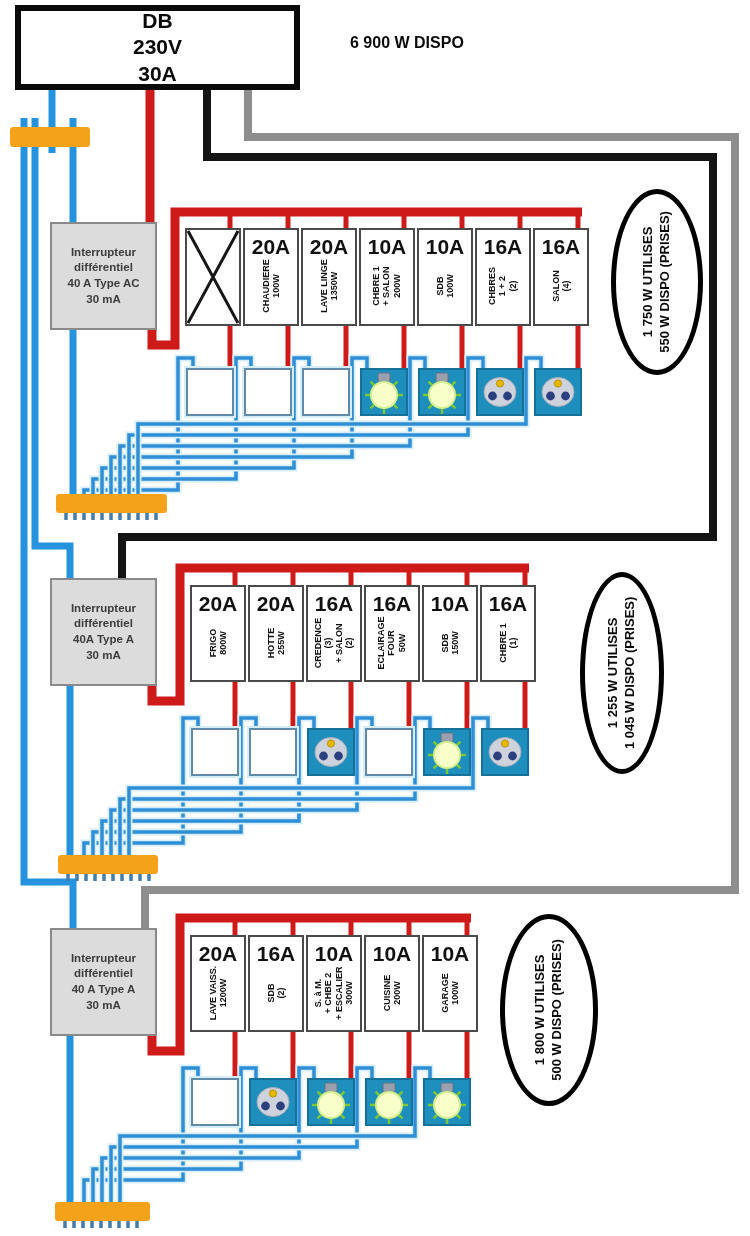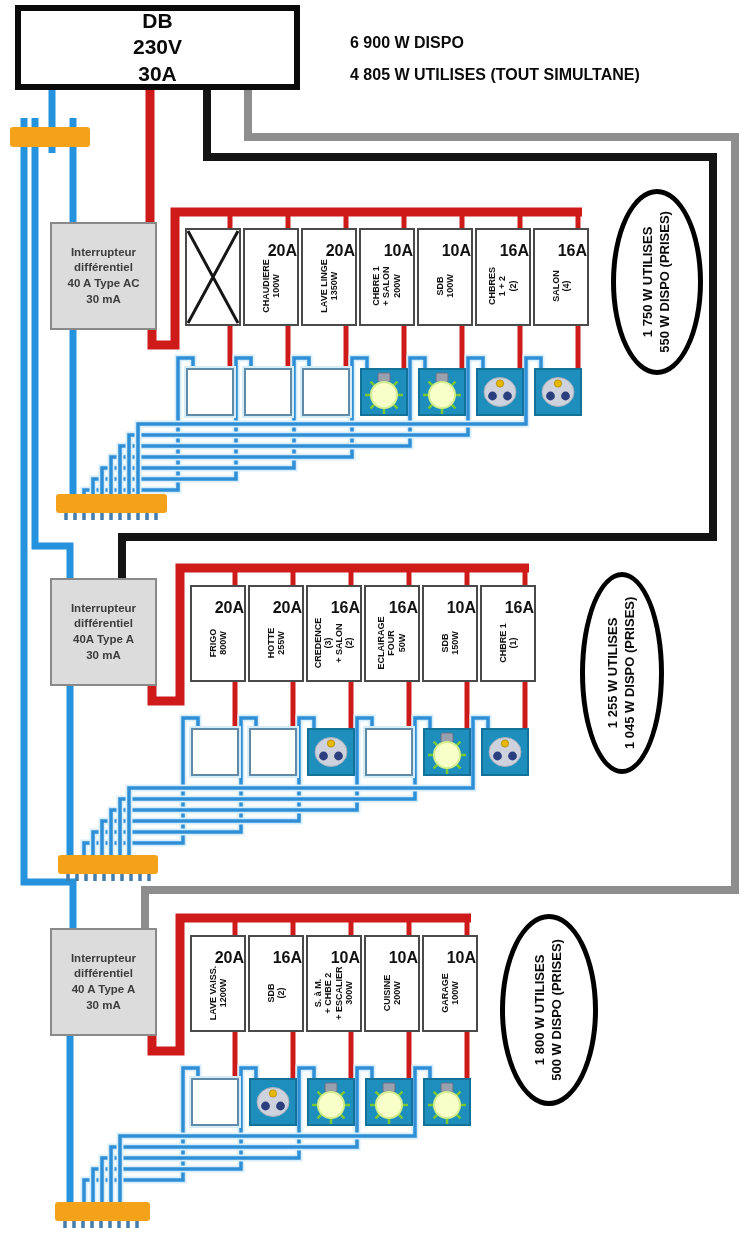--- a/index.html
+++ b/index.html
@@ -10,21 +10,21 @@
   .abs{position:absolute;box-sizing:border-box;}
   #db-box{left:15px;top:5px;width:285px;height:85px;border:6px solid #0a0a0a;background:#fff;
           display:flex;align-items:center;justify-content:center;text-align:center;
           font-weight:bold;font-size:21px;line-height:1.25;color:#0a0a0a;}
   #summary{left:350px;top:10px;width:395px;font-weight:bold;color:#0a0a0a;margin-top:24px;}
   #summary .l1{font-size:16px;}
   #summary .l23{font-size:16px;line-height:1.28;margin-top:13px;}
   .rcd{background:#dcdcdc;border:2px solid #8a8a8a;display:flex;align-items:center;justify-content:center;
        text-align:center;font-weight:bold;font-size:11.5px;line-height:1.35;color:#3c3c3c;}
   .breaker{background:#fff;border:2px solid #4a4a4a;}
-  .breaker .amp{text-align:right;font-weight:bold;font-size:16px;color:#111;margin-top:12px;}
+  .breaker .amp{text-align:center;font-weight:bold;font-size:21px;color:#111;margin-top:5px;}
   .breaker .vlabel{position:absolute;left:50%;top:60%;width:86px;transform:translate(-50%,-50%) rotate(-90deg);
        text-align:center;font-weight:bold;font-size:9px;line-height:1.15;color:#111;}
   .breaker svg.cross{position:absolute;left:0;top:0;}
   .oval{border:5px solid #000;border-radius:50%;background:#fff;display:flex;align-items:center;justify-content:center;}
   .oval .otext{transform:rotate(-90deg);text-align:center;font-weight:bold;font-size:13px;line-height:1.3;color:#0a0a0a;width:200px;flex:none;}
   .device{border:2px solid #14719a;}
   .device.switch{background:#fff;border:2px solid #5f8aa8;box-shadow:0 0 0 2px #d6ecf7;}
   .device.lamp,.device.outlet{background:#1e8fbc;}
 </style>
 </head>
@@ -155,21 +155,20 @@
 
   <div class="abs" id="db-box">
     <div class="preline">DB
 230V
 30A</div>
   </div>
 
   <div class="abs" id="summary">
     <div class="l1">6 900 W DISPO</div>
     <div class="l23">
-      <div>4 805 W UTILISES (TOUT SIMULTANE)</div>
     </div>
   </div>
 <div class="abs rcd" style="left: 50px; top: 222px; width: 107px; height: 108px;">
       <div class="preline">Interrupteur
 différentiel
 40 A Type AC
 30 mA</div>
     </div>
     <div class="abs breaker" style="left: 185px; top: 228px; width: 56px; height: 98px; position: absolute;">
       <svg class="cross" width="52" height="94">

